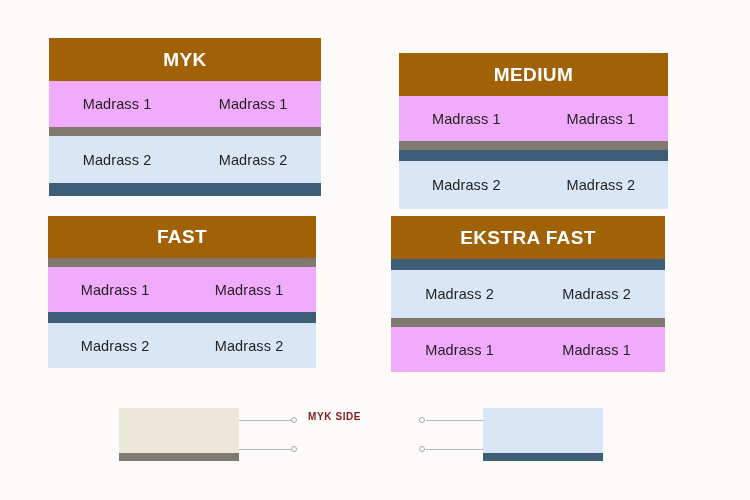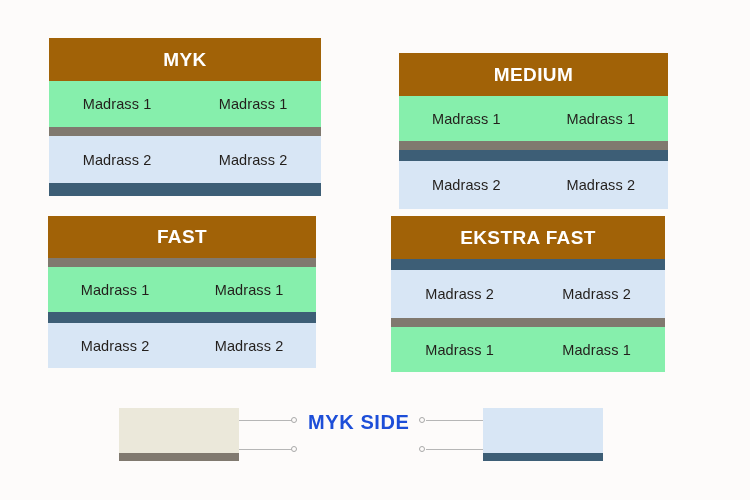--- a/index.html
+++ b/index.html
@@ -43,21 +43,21 @@
   .layer {
     display: flex;
     align-items: center;
     justify-content: space-around;
     flex: none;
     font-size: 14.5px;
     color: #231f1c;
     letter-spacing: 0.1px;
   }
 
-  .layer.beige  { background: #86efac; }
+  .layer.beige  { background: #f0abfc; }
   .layer.blue   { background: #d8e6f5; }
 
   .layer .cell {
     flex: 1 1 0;
     text-align: center;
   }
 
   .bar { flex: none; width: 100%; }
   .bar.gray { background: #80796f; }
   .bar.navy { background: #3d5e76; }
@@ -74,23 +74,23 @@
   .legend-swatch {
     position: absolute;
     display: flex;
     flex-direction: column;
   }
   .legend-swatch .body { flex: 1 1 auto; }
   .legend-swatch .foot { flex: none; height: 8px; }
 
   .legend-label {
     position: absolute;
-    color: #1d4ed8;
+    color: #7f1d1d;
     font-weight: bold;
-    font-size: 20px;
+    font-size: 10px;
     letter-spacing: 0.6px;
     white-space: nowrap;
   }
 
   .leader {
     position: absolute;
     height: 1px;
     background: #b6b6b6;
   }
 

